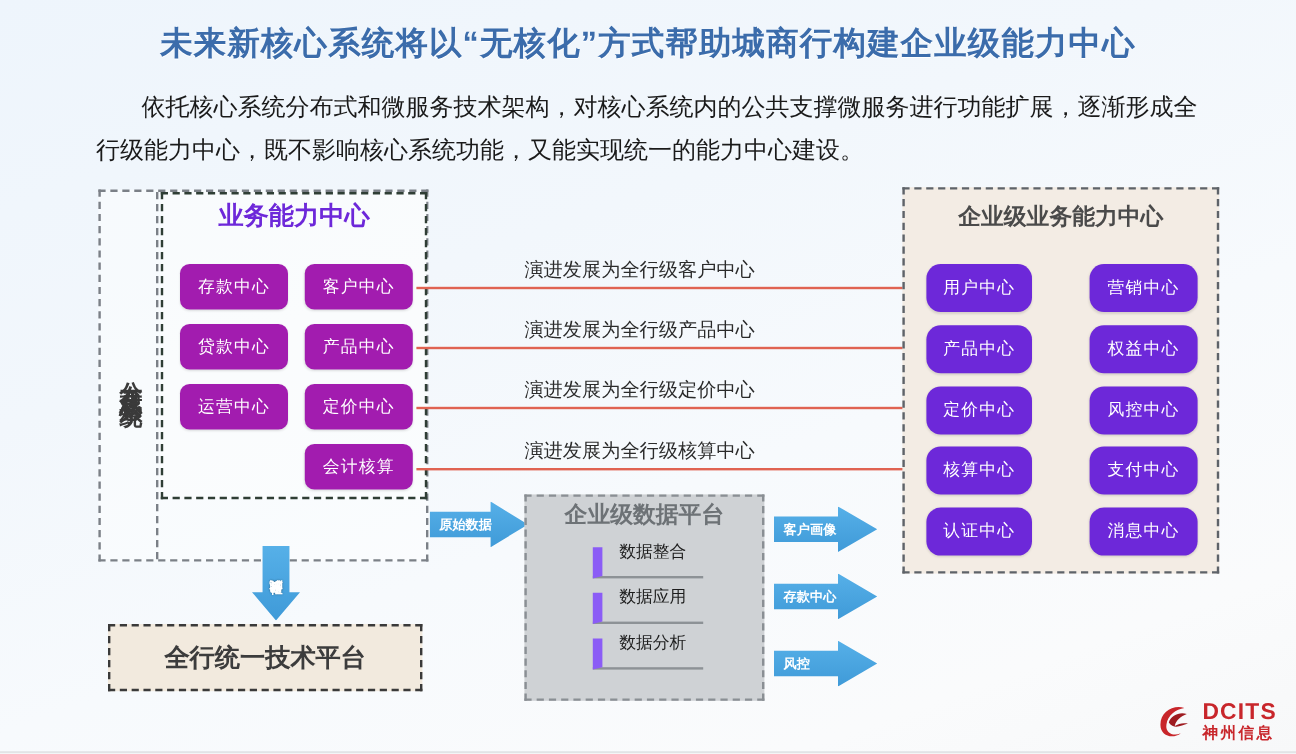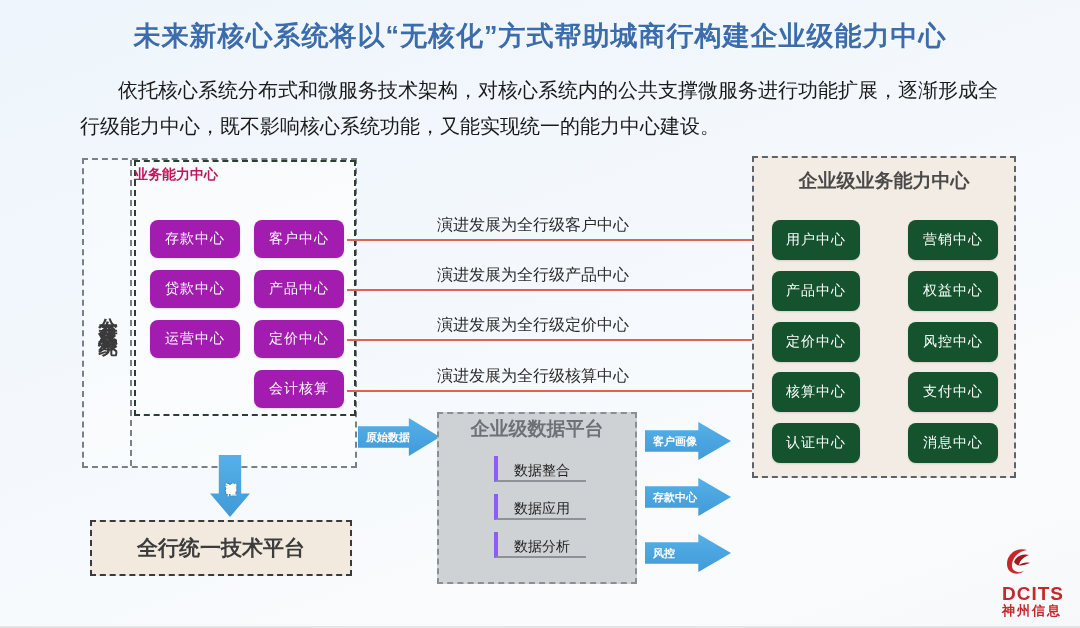--- a/index.html
+++ b/index.html
@@ -46,36 +46,36 @@
     writing-mode: vertical-rl; text-orientation: upright;
     font-size: 19px; font-weight: bold; color: #3a3a3a; letter-spacing: 3px;
   }
   
   #biz-center {
     left: 134px; top: 160px; width: 222px; height: 256px;
     border: 2px dashed #2f3e35; background: rgba(255,255,255,0.25);
   }
   #biz-center-title {
     position: absolute; left: 134px; top: 166px; width: 222px;
-    font-size: 14px; font-weight: bold; color: #be185d;
+    text-align: center; font-size: 21px; font-weight: bold; color: #6d28d9;
   }
   #tech-base {
     position: absolute; left: 134px; top: 418px; width: 222px; height: 48px;
     display: flex; align-items: center; justify-content: center;
     font-size: 19px; font-weight: bold; color: #3c3c3c;
   }
 
   
   .pill {
     position: absolute; border-radius: 8px;
     display: flex; align-items: center; justify-content: center;
     font-size: 14px; color: #ffffff; letter-spacing: 1px;
   }
   .pill-blue { background: #a21caf; box-shadow: 0 1px 2px rgba(0,0,0,0.12); text-align: right; }
-  .pill-green { background: #14532d; box-shadow: 0 1px 2px rgba(0,0,0,0.12); }
+  .pill-green { background: #6d28d9; box-shadow: 0 1px 2px rgba(0,0,0,0.12); border-radius: 12px; }
 
   
   #ent-panel {
     left: 752px; top: 156px; width: 264px; height: 322px;
     border: 2px dashed #5e6369; background: #f3ece4;
   }
   #ent-title {
     position: absolute; left: 752px; top: 168px; width: 264px;
     text-align: center; font-size: 19px; font-weight: bold; color: #4a4a4a;
   }
@@ -98,23 +98,23 @@
   #data-platform {
     left: 437px; top: 412px; width: 200px; height: 172px;
     border: 2px dashed #8a8f94; background: #cfd2d5;
   }
   #data-platform-title {
     position: absolute; left: 437px; top: 416px; width: 200px;
     text-align: center; font-size: 19px; font-weight: bold; color: #6d7276;
   }
   .dp-item {
     position: absolute; width: 92px; height: 26px;
-    border-left: 4px solid #8b5cf6; border-bottom: 2px solid #8d9296;
+    border-left: 8px solid #8b5cf6; border-bottom: 2px solid #8d9296;
     display: flex; align-items: flex-end; justify-content: center;
-    font-size: 14px; color: #1d1d1d; padding-bottom: 0;
+    font-size: 14px; color: #1d1d1d; padding-bottom: 11px;
   }
 
   
   .barrow {
     position: absolute;
     background: linear-gradient(180deg, #56b0e8 0%, #3f9ad8 100%);
     display: flex; align-items: center;
     font-size: 11px; color: #ffffff; font-weight: bold;
     filter: drop-shadow(1px 2px 2px rgba(0,0,0,0.22));
   }
@@ -134,21 +134,21 @@
   }
   #uni-platform span { font-size: 21px; font-weight: bold; color: #3c3c3c; }
 
   .vert-arrow-label {
     position: absolute; font-size: 11px; color: #ffffff; font-weight: bold;
     writing-mode: vertical-rl; transform: rotate(180deg);
     letter-spacing: 1px; text-shadow: 0 0 2px rgba(0,0,0,0.3);
   }
 
   
-  #logo { position: absolute; right: 16px; bottom: 10px; display: flex; align-items: flex-start; gap: 6px; flex-direction: column; }
+  #logo { position: absolute; right: 16px; bottom: 10px; display: flex; align-items: flex-end; gap: 6px; }
   #logo .mark { width: 34px; height: 34px; position: relative; }
   #logo .mark svg { display: block; }
   #logo .words { display: flex; flex-direction: column; line-height: 1.05; }
   #logo .en { font-size: 19px; font-weight: bold; color: #c8262b; letter-spacing: 1px; }
   #logo .cn { font-size: 13px; font-weight: bold; color: #c8262b; letter-spacing: 2px; }
 
   #bottom-rule { position: absolute; left:0; bottom: 0; width: 1080px; height: 2px; background: #e2e4e6; }
 </style>
 </head>
 <body>

